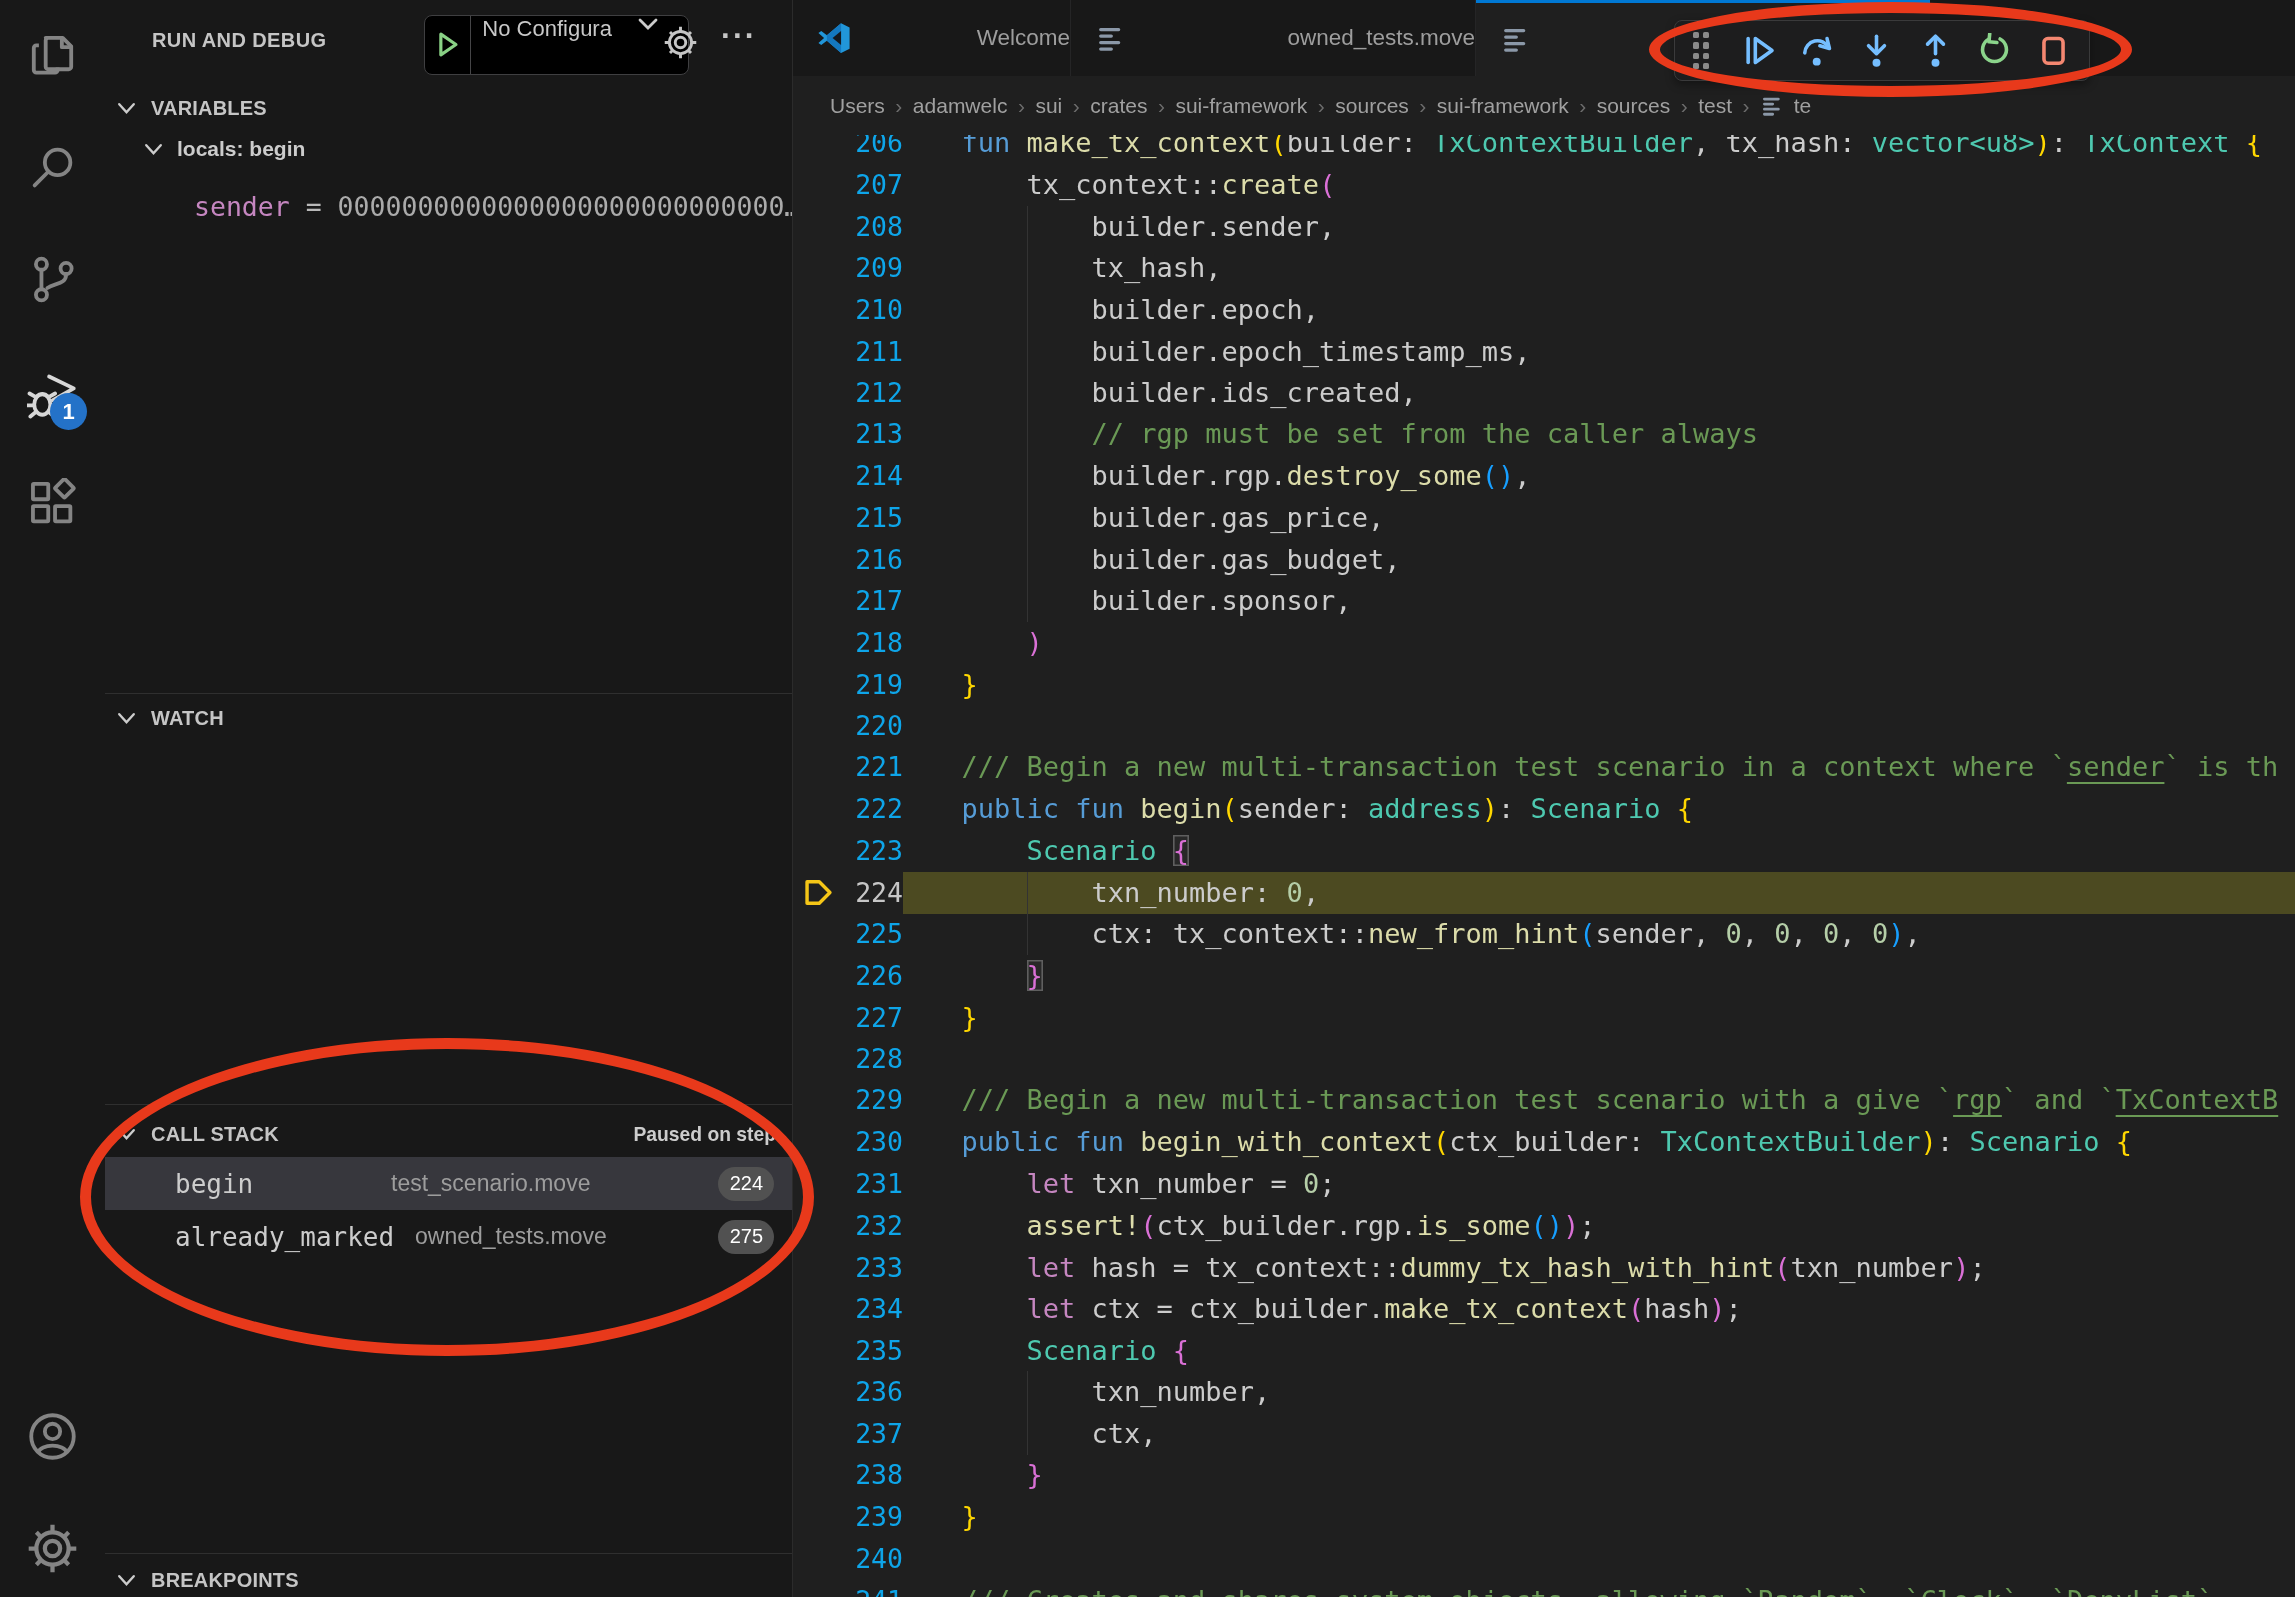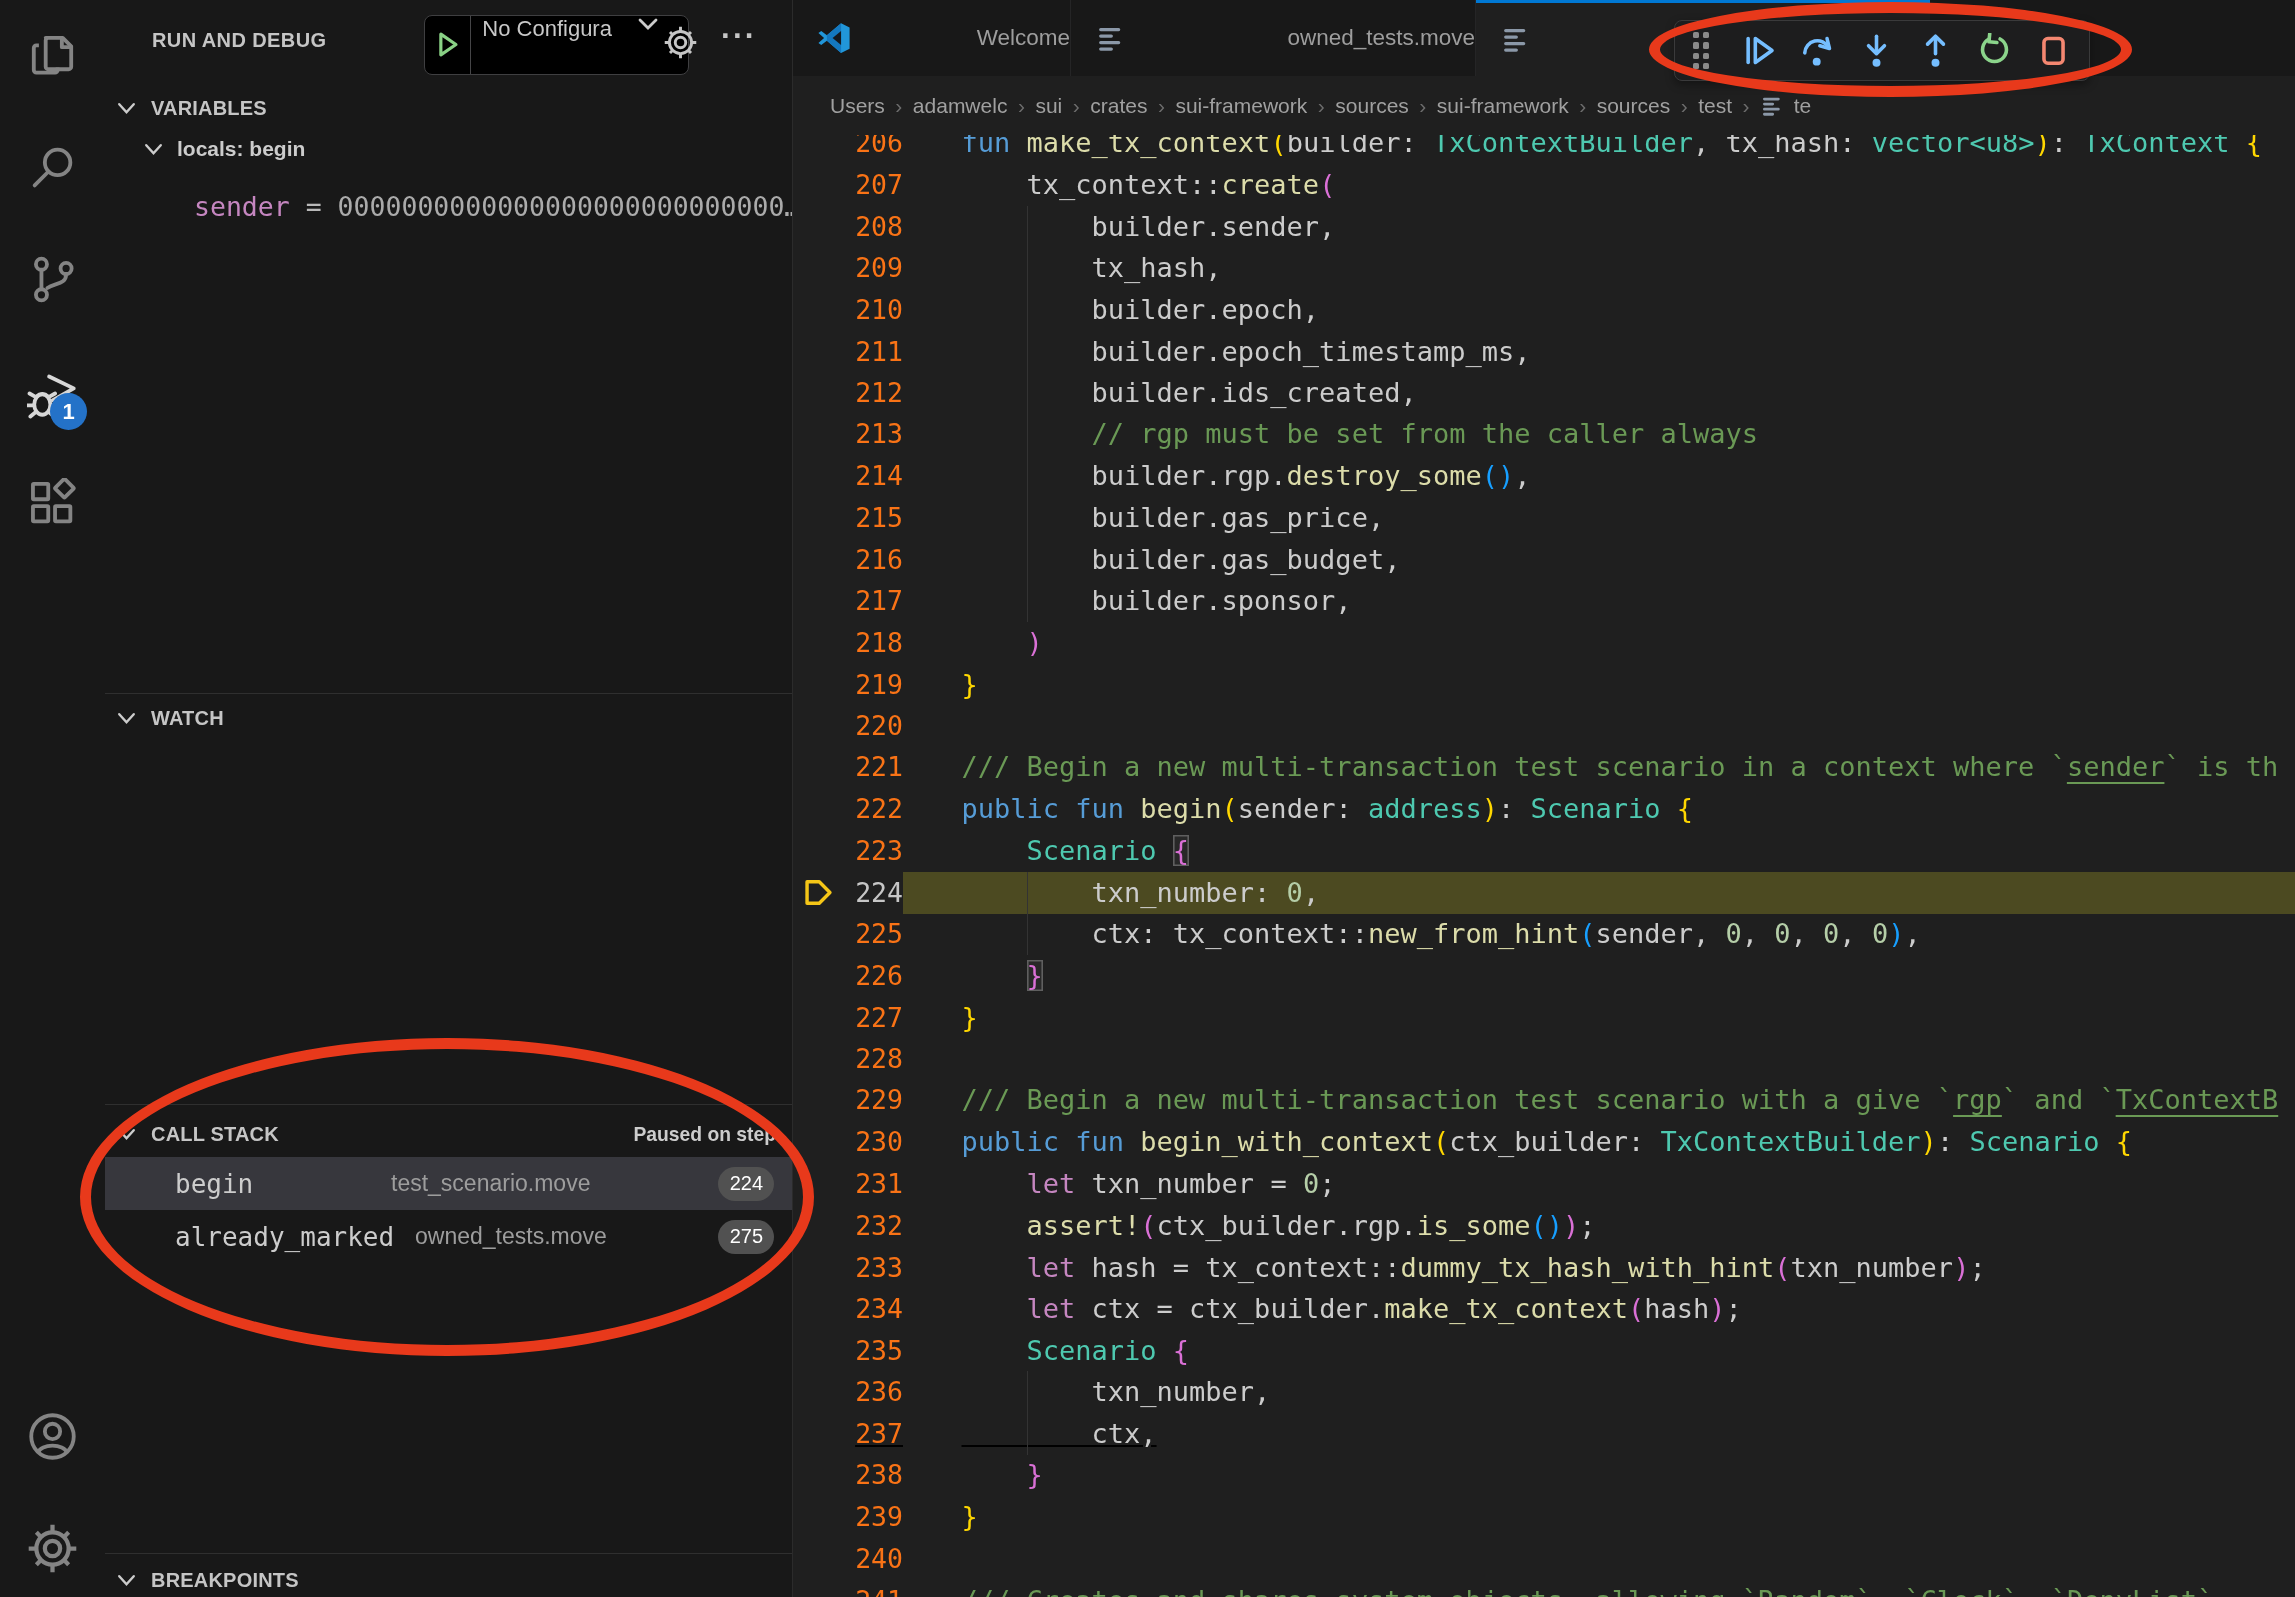--- a/index.html
+++ b/index.html
@@ -53,21 +53,21 @@
               padding-left:37px;box-sizing:border-box;z-index:10;white-space:nowrap;overflow:hidden;}
   .bc-item{font-size:21px;color:#a0a0a0;cursor:pointer;flex:none;}
   .bc-sep{font-size:21px;color:#6d6d6d;margin:0 10.5px;flex:none;}
   .bc-fileicon{flex:none;margin-right:9.7px;display:flex;}
   
   #code{left:793px;top:0;width:1502px;height:1597px;background:#1f1f1f;z-index:1;}
   .crow{position:absolute;left:0;width:100%;height:42px;display:flex;}
   .ln-marker{width:47px;flex:none;position:relative;}
   .ln-marker svg{position:absolute;left:9.7px;top:6.4px;}
   .ln-num{width:63px;flex:none;text-align:right;font-family:"DejaVu Sans Mono",monospace;
-          font-size:26.5px;line-height:42px;color:#f97316;}
+          font-size:26.5px;line-height:42px;color:#0ea5e9;}
   .ln-num.cur{color:#c6c6c6;}
   .ln-gap{width:48px;flex:none;}
   .ln-text{flex:1;position:relative;font-family:"DejaVu Sans Mono",monospace;font-size:27px;line-height:42px;
            white-space:pre;padding-left:10.5px;}
   .crow.hl .ln-text,.crow.hl .ln-gap{background:#4c4a21;}
   .guide{position:absolute;top:0;width:0.8px;height:42px;background:#333333;}
   .s-p{color:#cccccc}.s-k{color:#569cd6}.s-kl{color:#c586c0}.s-fn{color:#dcdcaa}
   .s-ty{color:#4ec9b0}.s-nu{color:#b5cea8}.s-c{color:#6a9955}
   .s-cu{color:#6a9955;text-decoration:underline;text-underline-offset:5.6px;text-decoration-thickness:1.6px;}
   .s-b1{color:#ffd700}.s-b2{color:#da70d6}.s-b3{color:#179fff}
@@ -270,21 +270,21 @@
       <div class="ln-num">235</div>
       <div class="ln-gap"></div>
       <div class="ln-text"><span class="s-p">    </span><span class="s-ty">Scenario</span><span class="s-p"> </span><span class="s-b2">{</span></div>
     </div>
     <div class="crow" style="top: 1371px;">
       <div class="ln-marker"></div>
       <div class="ln-num">236</div>
       <div class="ln-gap"></div>
       <div class="ln-text"><div class="guide" style="left: 76px;"></div><span class="s-p">        txn_number,</span></div>
     </div>
-    <div class="crow" style="top: 1413px; text-decoration: underline;">
+    <div class="crow" style="top: 1413px;">
       <div class="ln-marker"></div>
       <div class="ln-num">237</div>
       <div class="ln-gap"></div>
       <div class="ln-text"><div class="guide" style="left: 76px;"></div><span class="s-p">        ctx,</span></div>
     </div>
     <div class="crow" style="top: 1454px;">
       <div class="ln-marker"></div>
       <div class="ln-num">238</div>
       <div class="ln-gap"></div>
       <div class="ln-text"><span class="s-p">    </span><span class="s-b2">}</span></div>

